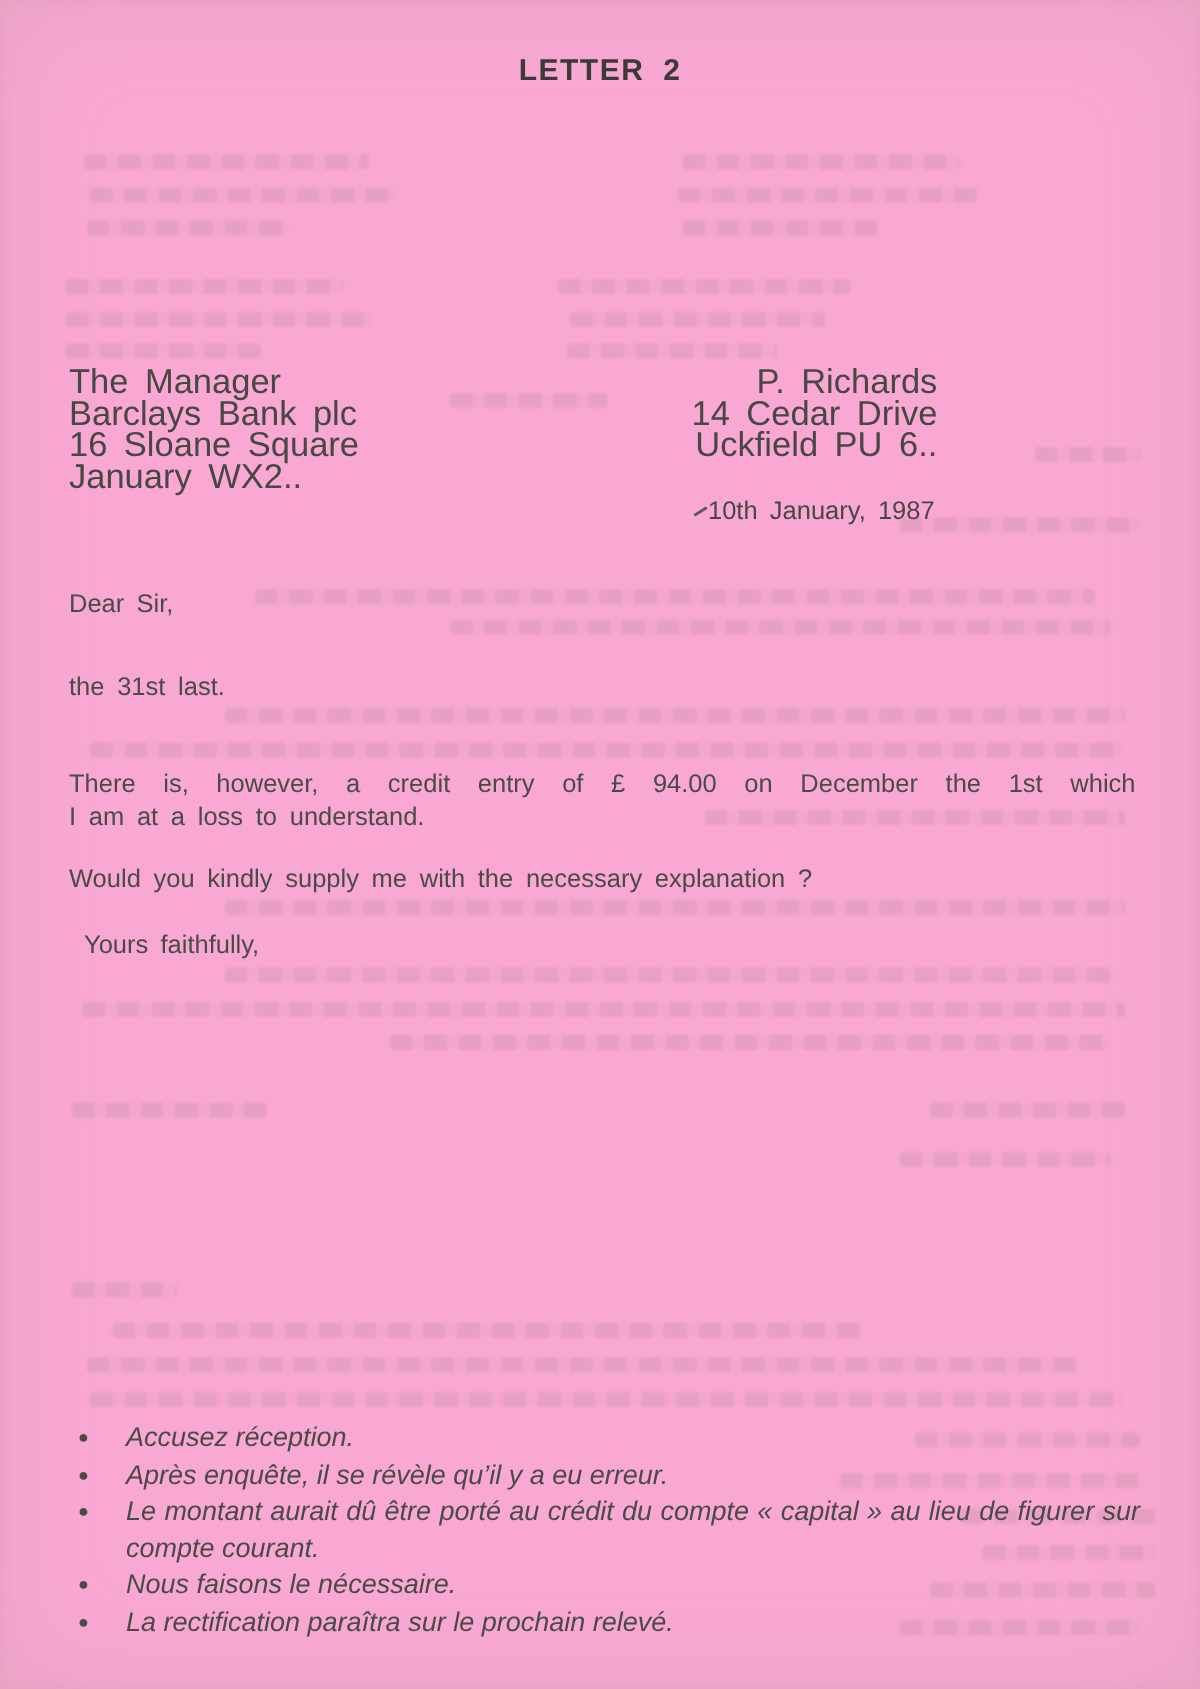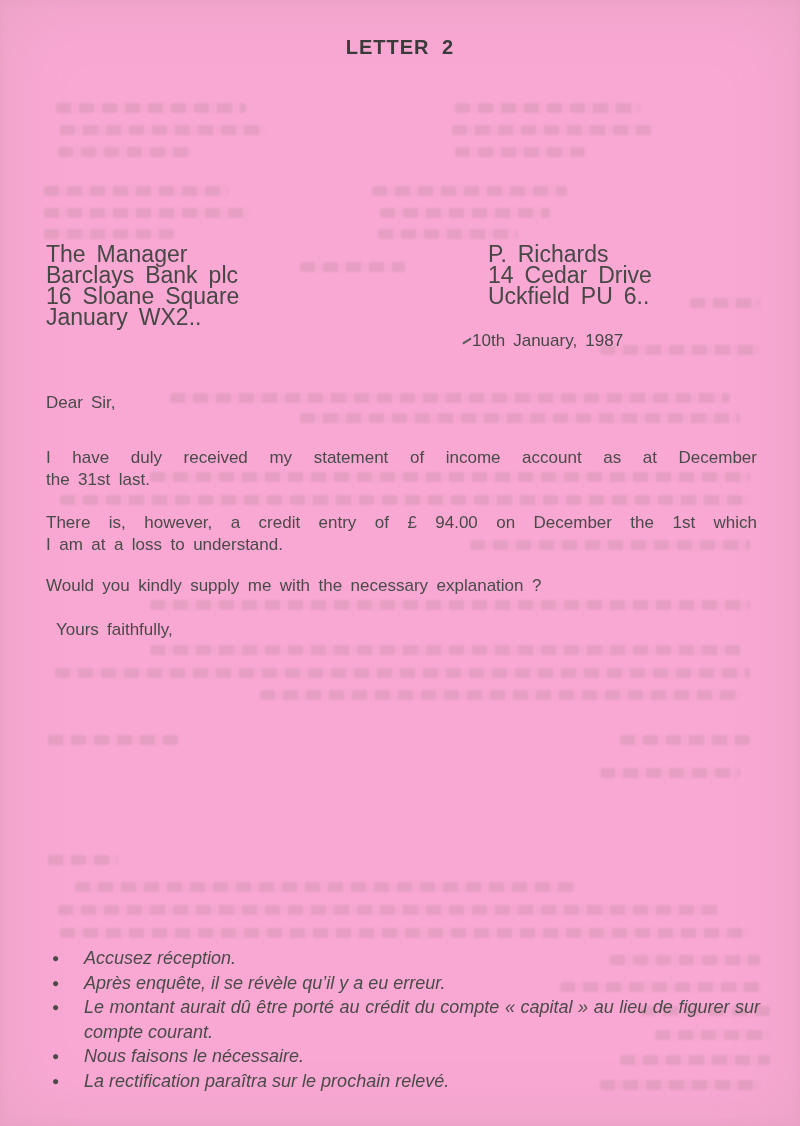--- a/index.html
+++ b/index.html
@@ -19,21 +19,21 @@
   .title{
     position:absolute;top:36px;left:0;width:100%;
     text-align:center;font-size:20px;font-weight:700;color:#3a3a3a;
     letter-spacing:1px;word-spacing:6px;
   }
   .addr{
     position:absolute;top:244px;font-size:23px;line-height:21px;
     word-spacing:0.20em;color:#474745;white-space:nowrap;
   }
   .addr-left{left:46px;}
-  .addr-right{left:488px;}
+  .addr-right{left:461px;text-align:right;}
   .date{
     position:absolute;top:331px;left:472px;font-size:17px;
     word-spacing:0.20em;color:#474745;
   }
   .artifact{
     position:absolute;top:340px;left:462px;width:10px;height:2px;
     background:#5a5a58;transform:rotate(-32deg);border-radius:1px;
   }
   .salutation{
     position:absolute;top:393px;left:46px;font-size:17px;word-spacing:0.20em;
@@ -127,21 +127,20 @@
     <span class="ln">Uckfield PU 6..</span>
   </div>
 
   <div class="artifact"></div>
 
   <div class="date">10th January, 1987</div>
 
   <div class="salutation">Dear Sir,</div>
 
   <p class="para" style="top:447px">
-    <span class="ln just">I have duly received my statement of income account as at December</span>
     <span class="ln">the 31st last.</span>
   </p>
   <p class="para" style="top:512px">
     <span class="ln just">There is, however, a credit entry of £ 94.00 on December the 1st which</span>
     <span class="ln">I am at a loss to understand.</span>
   </p>
   <p class="para" style="top:575px">
     <span class="ln">Would you kindly supply me with the necessary explanation ?</span>
   </p>
 

